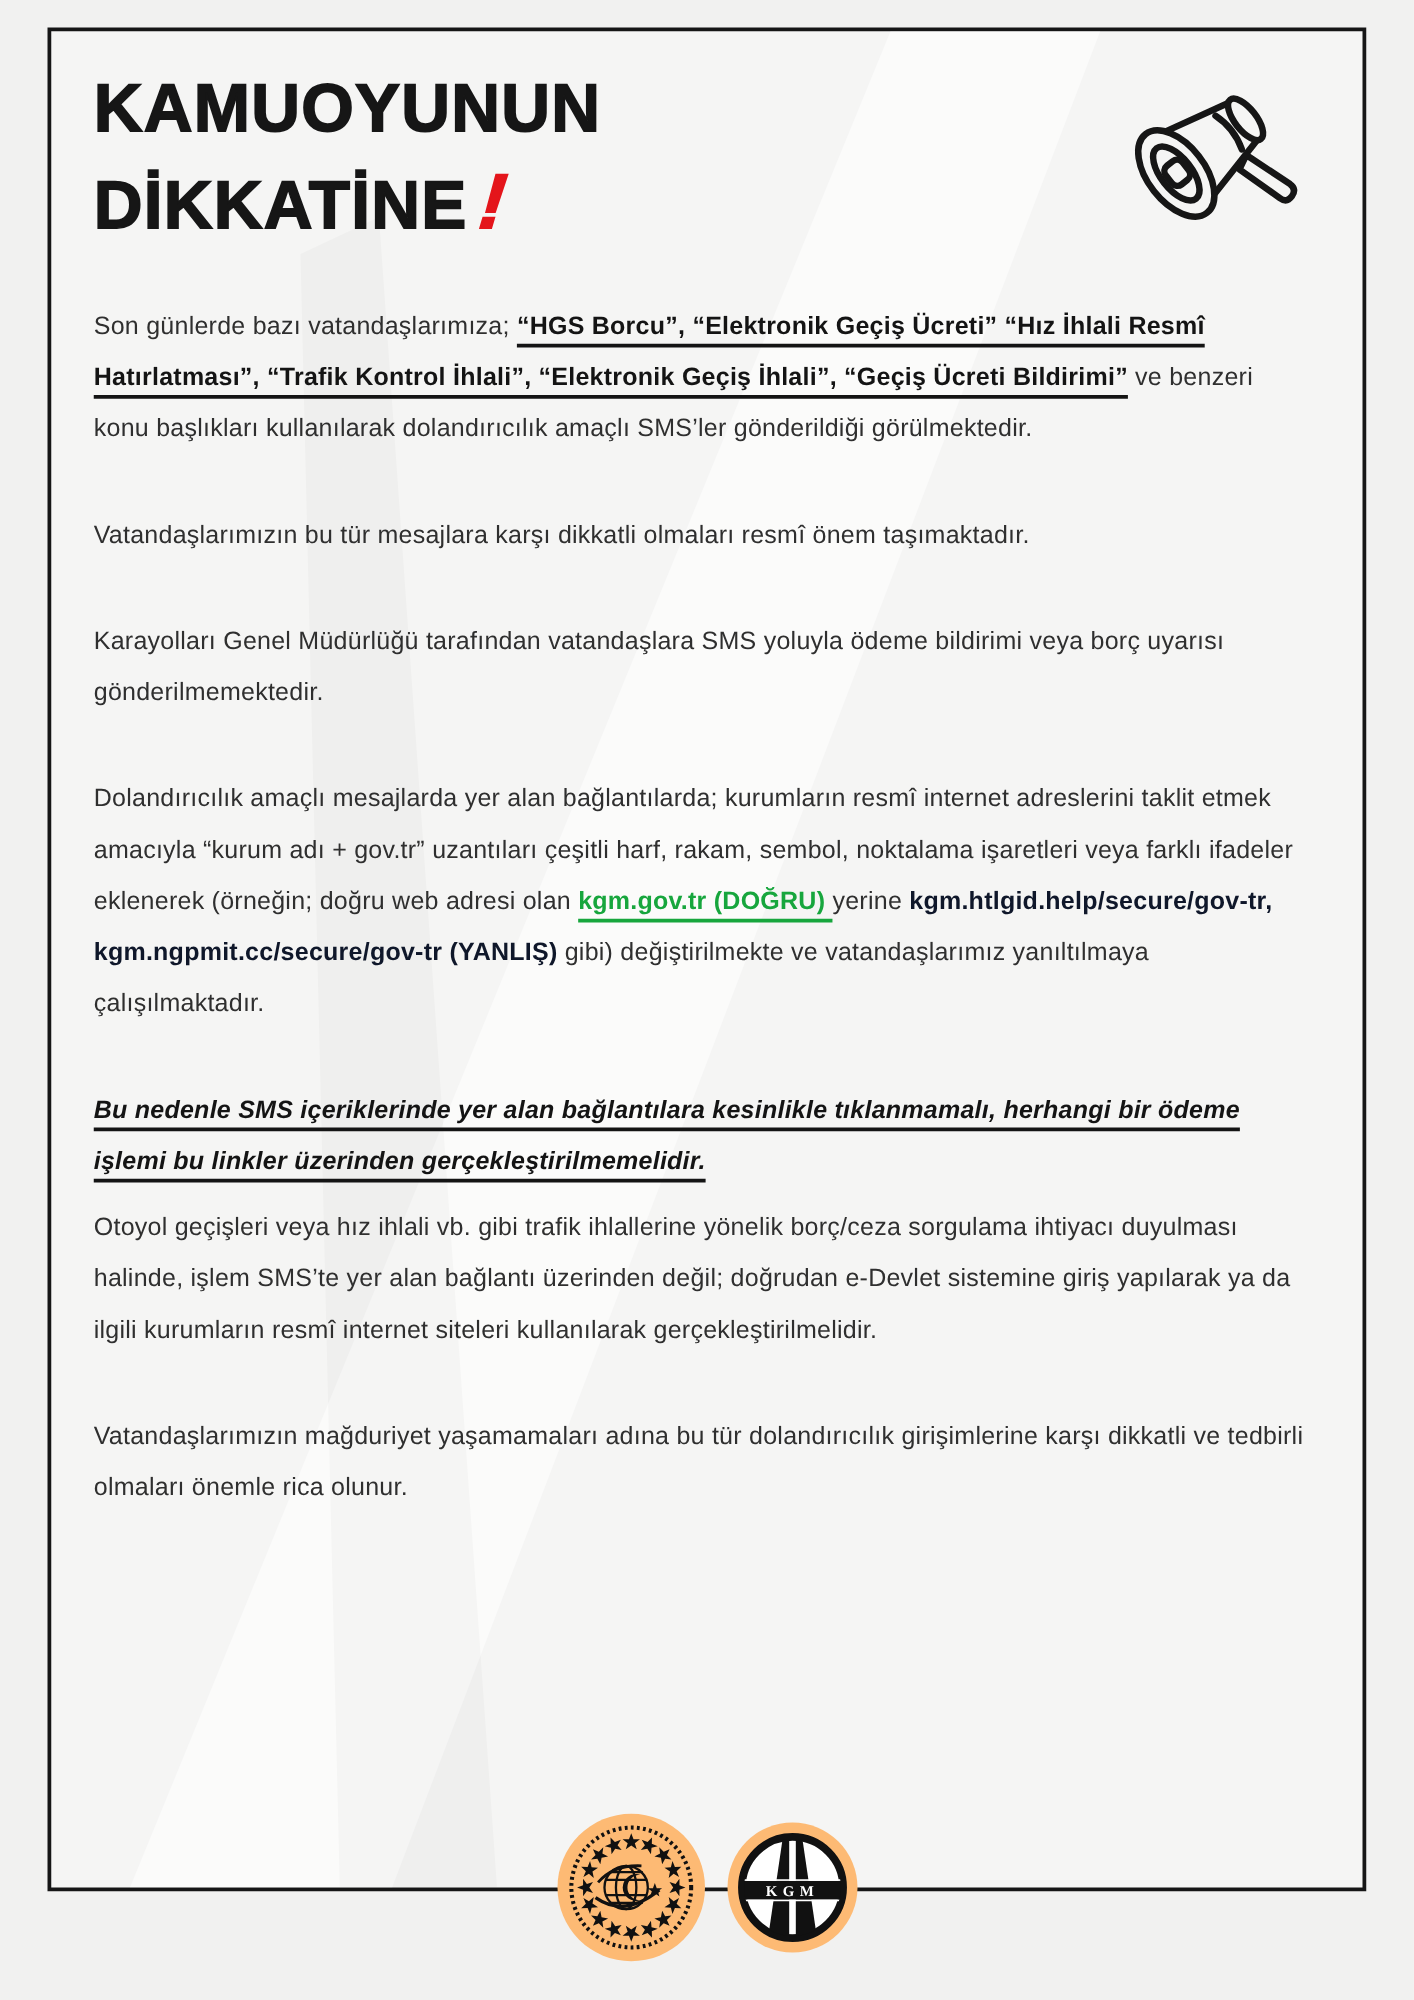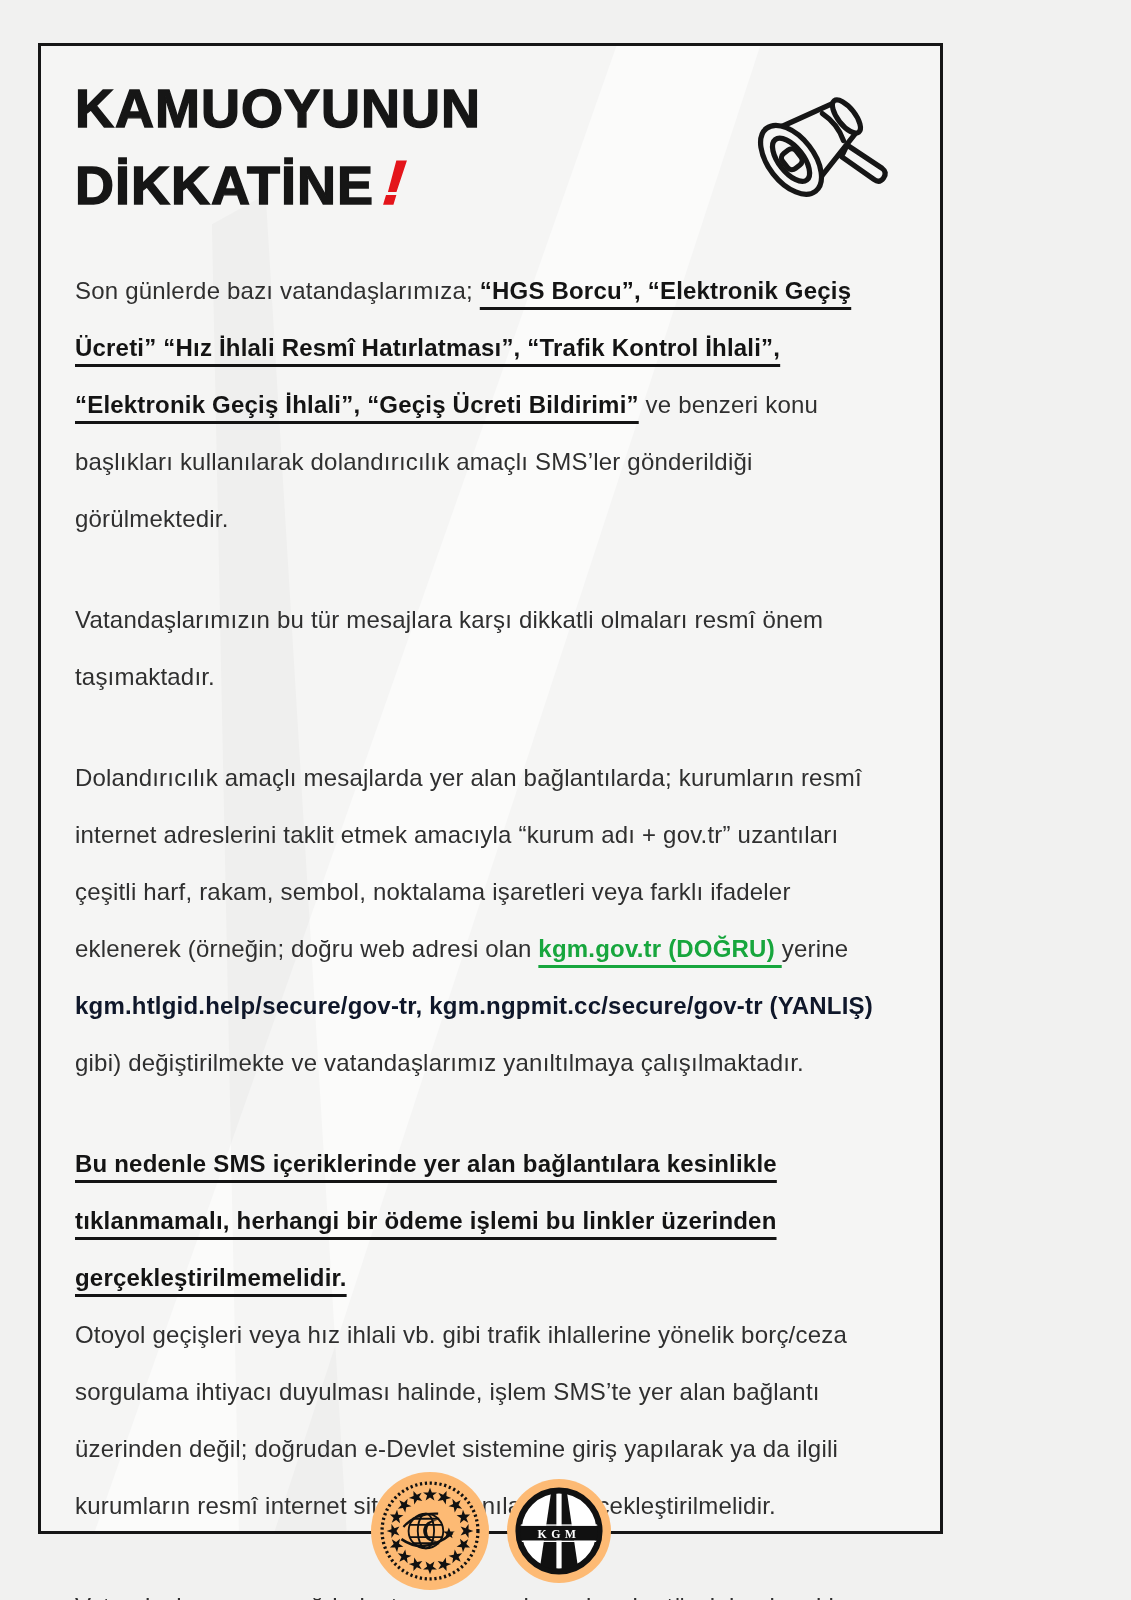--- a/index.html
+++ b/index.html
@@ -3,22 +3,22 @@
 <meta charset="utf-8">
 <style>
   html,body{margin:0;padding:0;}
   body{
     width:1131px;height:1600px;
     background:#f1f1f0;
     font-family:"Liberation Sans","DejaVu Sans",sans-serif;
     position:relative;overflow:hidden;
   }
   .card{
-    position:absolute;left:38px;top:43px;
-    width:905px;height:1491px;
+    position:absolute;left:38px;top:22px;
+    width:1055px;height:1491px;
     border:3px solid #161616;
     background:#f5f5f4;
     box-sizing:border-box;
   }
   
   .streak{position:absolute;inset:0;pointer-events:none;}
   .streak-a{
     background:rgba(255,255,255,0.55);
     clip-path:polygon(64% 0, 80% 0, 26% 100%, 6% 100%);
   }
@@ -37,24 +37,24 @@
   }
   .title .bang{
     color:#e4151b;-webkit-text-stroke:1.6px #e4151b;
     font-style:italic;font-size:62px;margin-left:10px;
     display:inline-block;transform:skewX(-6deg);
   }
   .megaphone{
     position:absolute;top:22px;right:48px;width:152px;height:152px;
   }
   p{
-    font-size:24px;line-height:57px;color:#2f2f2f;
+    font-size:20px;line-height:41px;color:#2f2f2f;
     margin:0 0 44px 0;letter-spacing:0.2px;
   }
-  p.tight{margin-bottom:0;}
+  p.tight{margin-bottom:12px;font-style:italic;}
   .bu{
     font-weight:bold;color:#141414;
     text-decoration:underline;
     text-decoration-thickness:3px;
     text-underline-offset:8px;
     text-decoration-skip-ink:none;
   }
   .url-ok{
     font-weight:bold;color:#17a63d;
     text-decoration:underline;
@@ -94,20 +94,21 @@
     </g>
   </svg>
 
   <div class="content">
     <h1 class="title"><span>KAMUOYUNUN</span><br><span>DİKKATİNE</span><span class="bang">!</span></h1>
 
     <p><span>Son günlerde bazı vatandaşlarımıza; </span><span class="bu">“HGS Borcu”, “Elektronik Geçiş Ücreti” “Hız İhlali Resmî Hatırlatması”, “Trafik Kontrol İhlali”, “Elektronik Geçiş İhlali”, “Geçiş Ücreti Bildirimi”</span><span> ve benzeri konu başlıkları kullanılarak dolandırıcılık amaçlı SMS’ler gönderildiği görülmektedir.</span></p>
 
     <p>Vatandaşlarımızın bu tür mesajlara karşı dikkatli olmaları resmî önem taşımaktadır.</p>
 
+    <p>Karayolları Genel Müdürlüğü tarafından vatandaşlara SMS yoluyla ödeme bildirimi veya borç uyarısı gönderilmemektedir.</p>
 
     <p><span>Dolandırıcılık amaçlı mesajlarda yer alan bağlantılarda; kurumların resmî internet adreslerini taklit etmek amacıyla “kurum adı + gov.tr” uzantıları çeşitli harf, rakam, sembol, noktalama işaretleri veya farklı ifadeler eklenerek (örneğin; doğru web adresi olan </span><span class="url-ok">kgm.gov.tr (DOĞRU) </span><span>yerine </span><span class="url-bad">kgm.htlgid.help/secure/gov-tr, kgm.ngpmit.cc/secure/gov-tr (YANLIŞ)</span><span> gibi) değiştirilmekte ve vatandaşlarımız yanıltılmaya çalışılmaktadır.</span></p>
 
     <p class="tight"><span class="bu">Bu nedenle SMS içeriklerinde yer alan bağlantılara kesinlikle tıklanmamalı, herhangi bir ödeme işlemi bu linkler üzerinden gerçekleştirilmemelidir.</span></p>
 
     <p>Otoyol geçişleri veya hız ihlali vb. gibi trafik ihlallerine yönelik borç/ceza sorgulama ihtiyacı duyulması halinde, işlem SMS’te yer alan bağlantı üzerinden değil; doğrudan e-Devlet sistemine giriş yapılarak ya da ilgili kurumların resmî internet siteleri kullanılarak gerçekleştirilmelidir.</p>
 
     <p>Vatandaşlarımızın mağduriyet yaşamamaları adına bu tür dolandırıcılık girişimlerine karşı dikkatli ve tedbirli olmaları önemle rica olunur.</p>
   </div>
 

